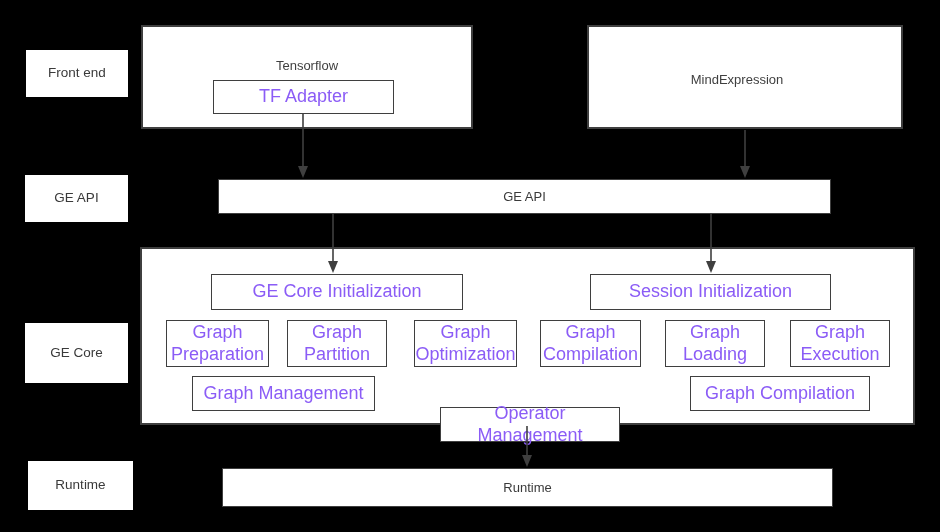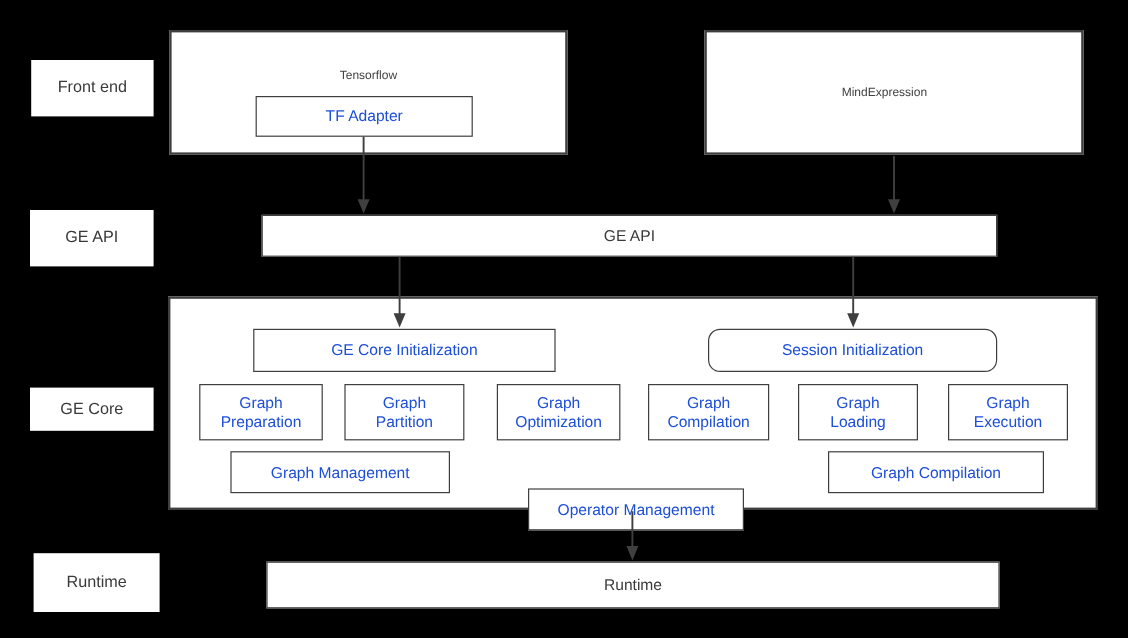--- a/index.html
+++ b/index.html
@@ -39,29 +39,29 @@
   }
   
   .group-box {
     border: 2px solid #3f3f3f;
     align-items: flex-start;
     justify-content: center;
   }
   .group-title {
     position: absolute;
     color: #3f3f3f;
-    font-size: 10px;
+    font-size: 13px;
     text-align: center;
     white-space: nowrap;
   }
   
   .node {
     border: 1.6px solid #3f3f3f;
-    font-size: 13px;
-    color: #1d4ed8;
+    font-size: 18px;
+    color: #8b5cf6;
   }
   .node.thin {
     border-width: 1.4px;
   }
   .bar {
     border: 1.6px solid #3f3f3f;
     font-size: 13px;
     color: #3a3a3a;
   }
   
@@ -74,39 +74,39 @@
   }
 </style>
 </head>
 <body>
 
 <div id="canvas">
 
   <div id="stage-labels">
       <div class="box stage-label" style="left: 26px; top: 50px; width: 102px; height: 47px;">Front end</div>
       <div class="box stage-label" style="left: 25px; top: 175px; width: 103px; height: 47px;">GE API</div>
-      <div class="box stage-label" style="left: 25px; top: 323px; width: 103px; height: 36px;">GE Core</div>
+      <div class="box stage-label" style="left: 25px; top: 323px; width: 103px; height: 60px;">GE Core</div>
       <div class="box stage-label" style="left: 28px; top: 461px; width: 105px; height: 49px;">Runtime</div>
     </div>
 
   <div class="box group-box" id="tensorflow-group" style="left: 141px; top: 25px; width: 332px; height: 104px;">
     <div class="group-title" id="tensorflow-title" style="left: 0px; right: 0px; top: 31px;">Tensorflow</div>
   </div>
   <div class="box node" id="tf-adapter" style="left: 213px; top: 80px; width: 181px; height: 34px;">TF Adapter</div>
 
   <div class="box group-box" id="mindexpression-group" style="left: 587px; top: 25px; width: 316px; height: 104px;">
     <div class="group-title" id="mindexpression-title" style="left: 0px; right: 16px; top: 45px;">MindExpression</div>
   </div>
 
   <div class="box bar" id="ge-api-bar" style="left: 218px; top: 179px; width: 613px; height: 35px;">GE API</div>
 
   <div class="box group-box" id="ge-core-group" style="left: 140px; top: 247px; width: 775px; height: 178px;"></div>
   <div id="ge-core-init-nodes">
       <div class="box node" style="left: 211px; top: 274px; width: 252px; height: 36px;">GE Core Initialization</div>
-      <div class="box node" style="left: 590px; top: 274px; width: 241px; height: 36px; border-radius: 10px;">Session Initialization</div>
+      <div class="box node" style="left: 590px; top: 274px; width: 241px; height: 36px;">Session Initialization</div>
     </div>
   <div id="ge-core-stage-nodes">
       <div class="box node" style="left: 166px; top: 320px; width: 103px; height: 47px;">Graph
 Preparation</div>
       <div class="box node" style="left: 287px; top: 320px; width: 100px; height: 47px;">Graph
 Partition</div>
       <div class="box node" style="left: 414px; top: 320px; width: 103px; height: 47px;">Graph
 Optimization</div>
       <div class="box node" style="left: 540px; top: 320px; width: 101px; height: 47px;">Graph
 Compilation</div>

